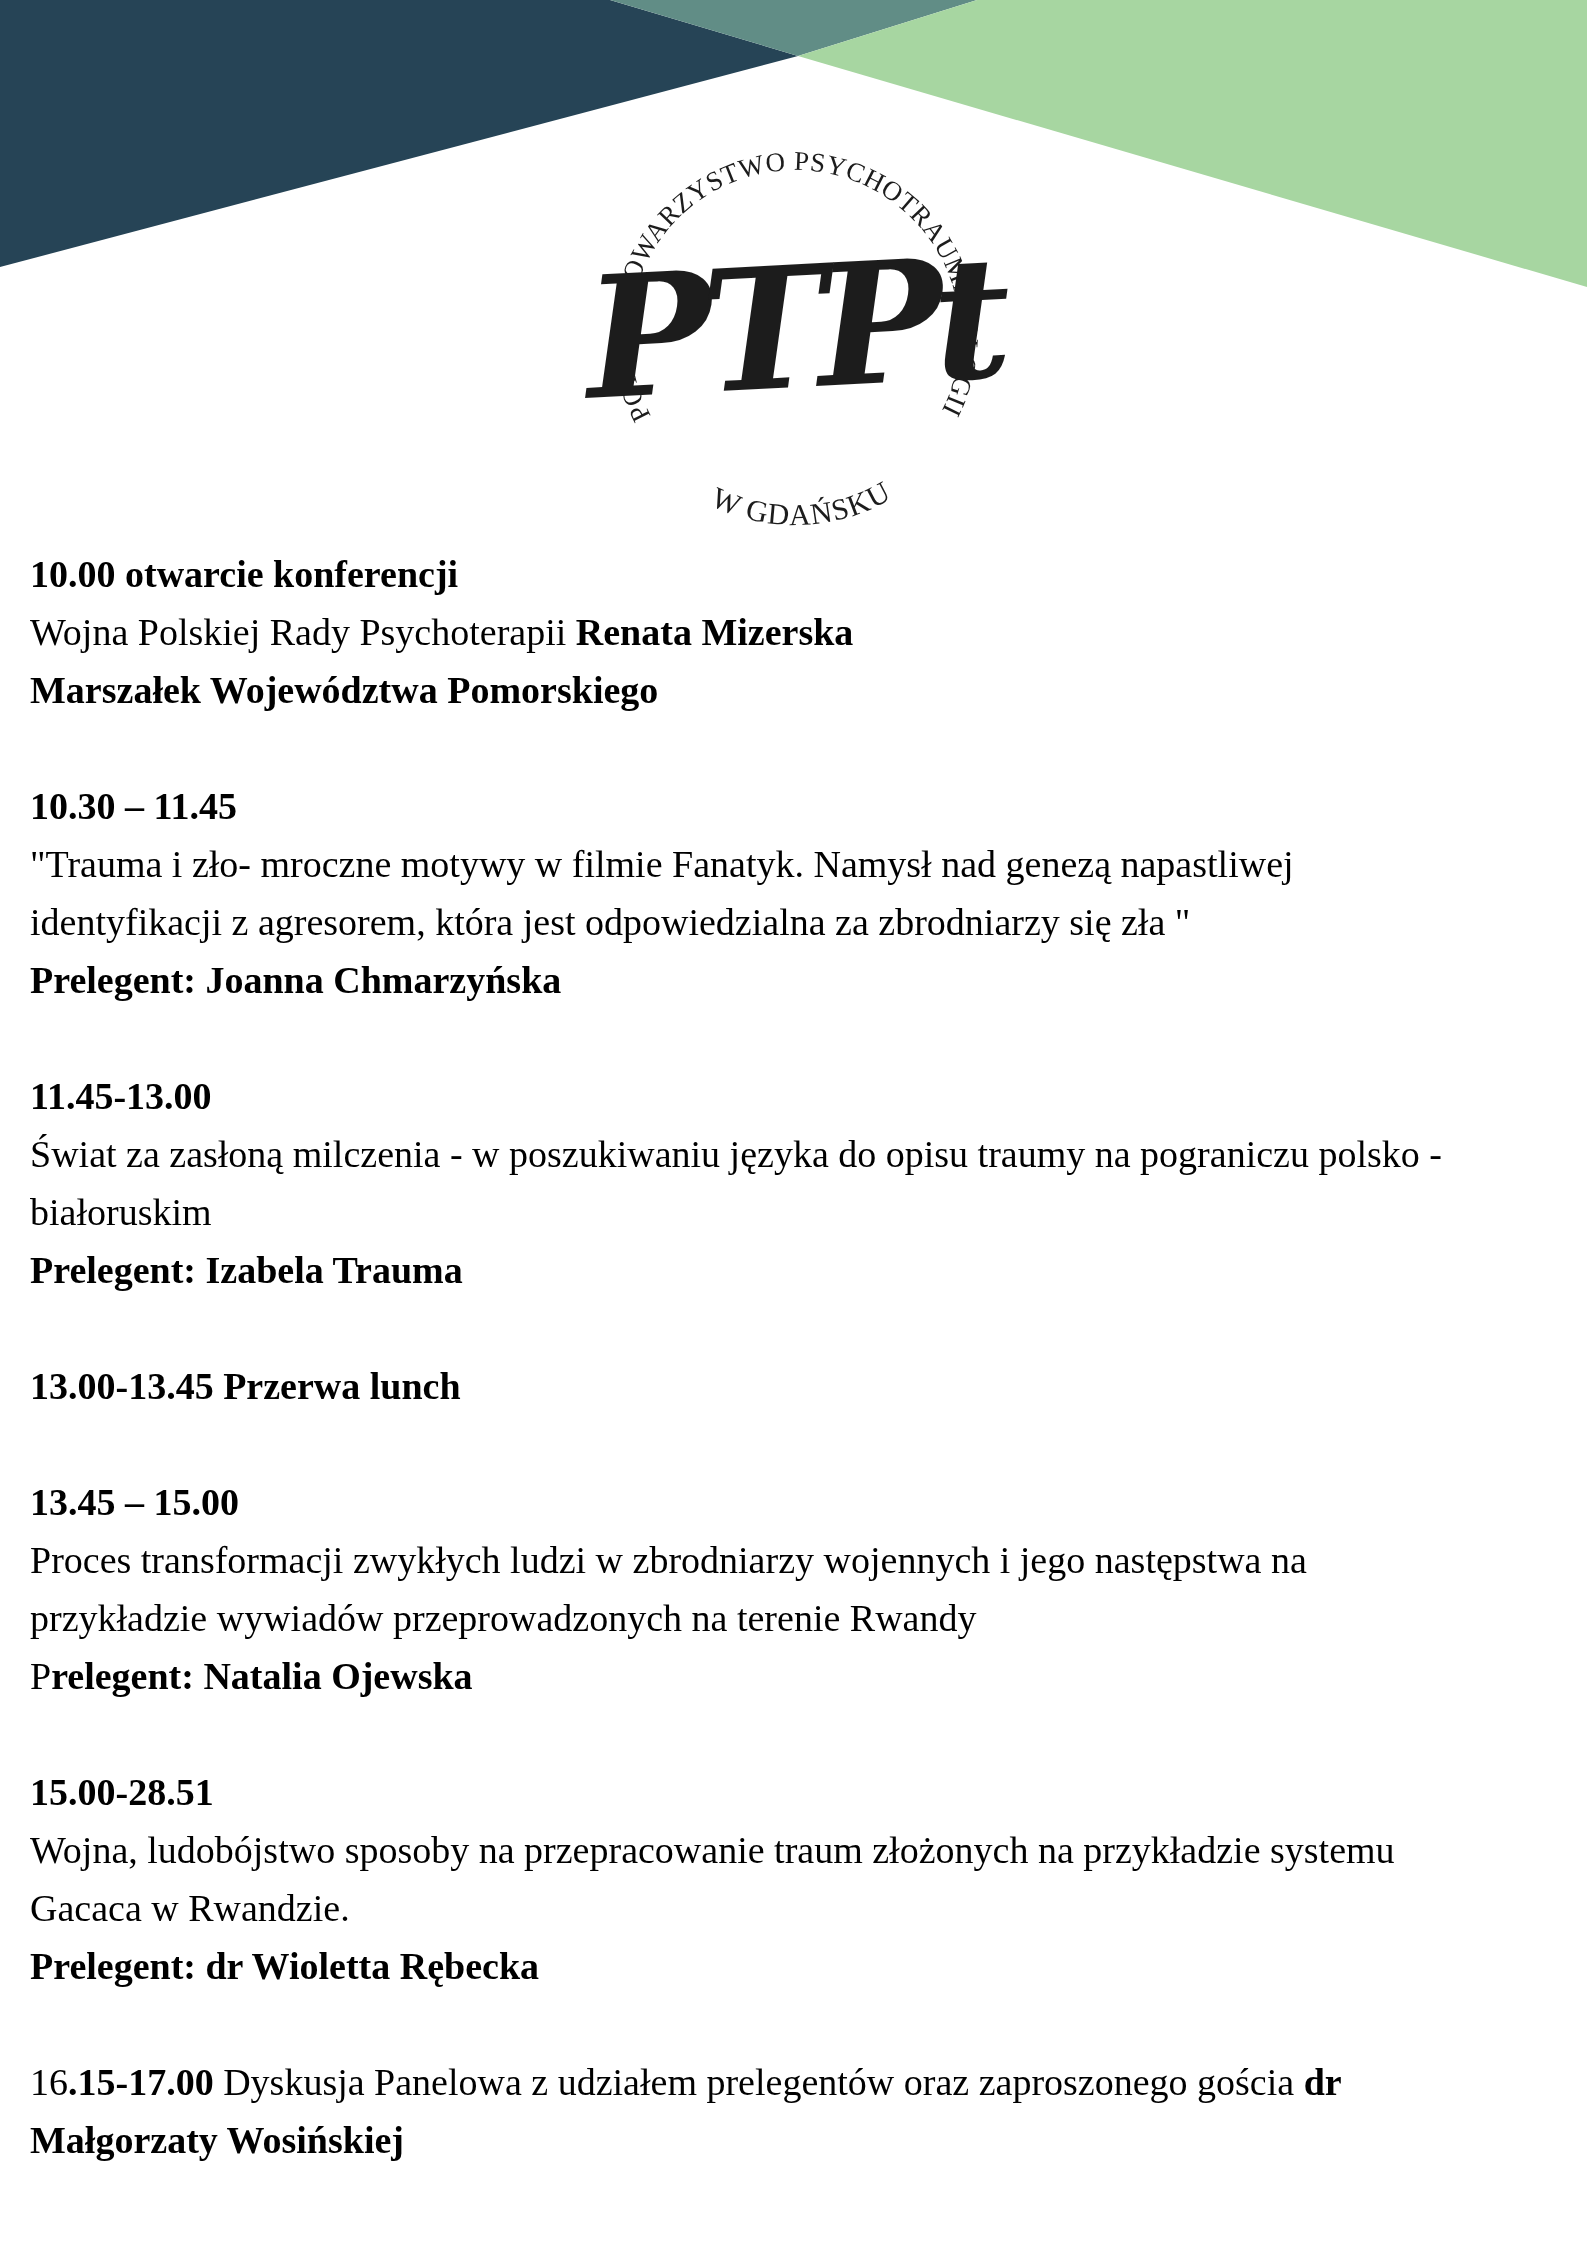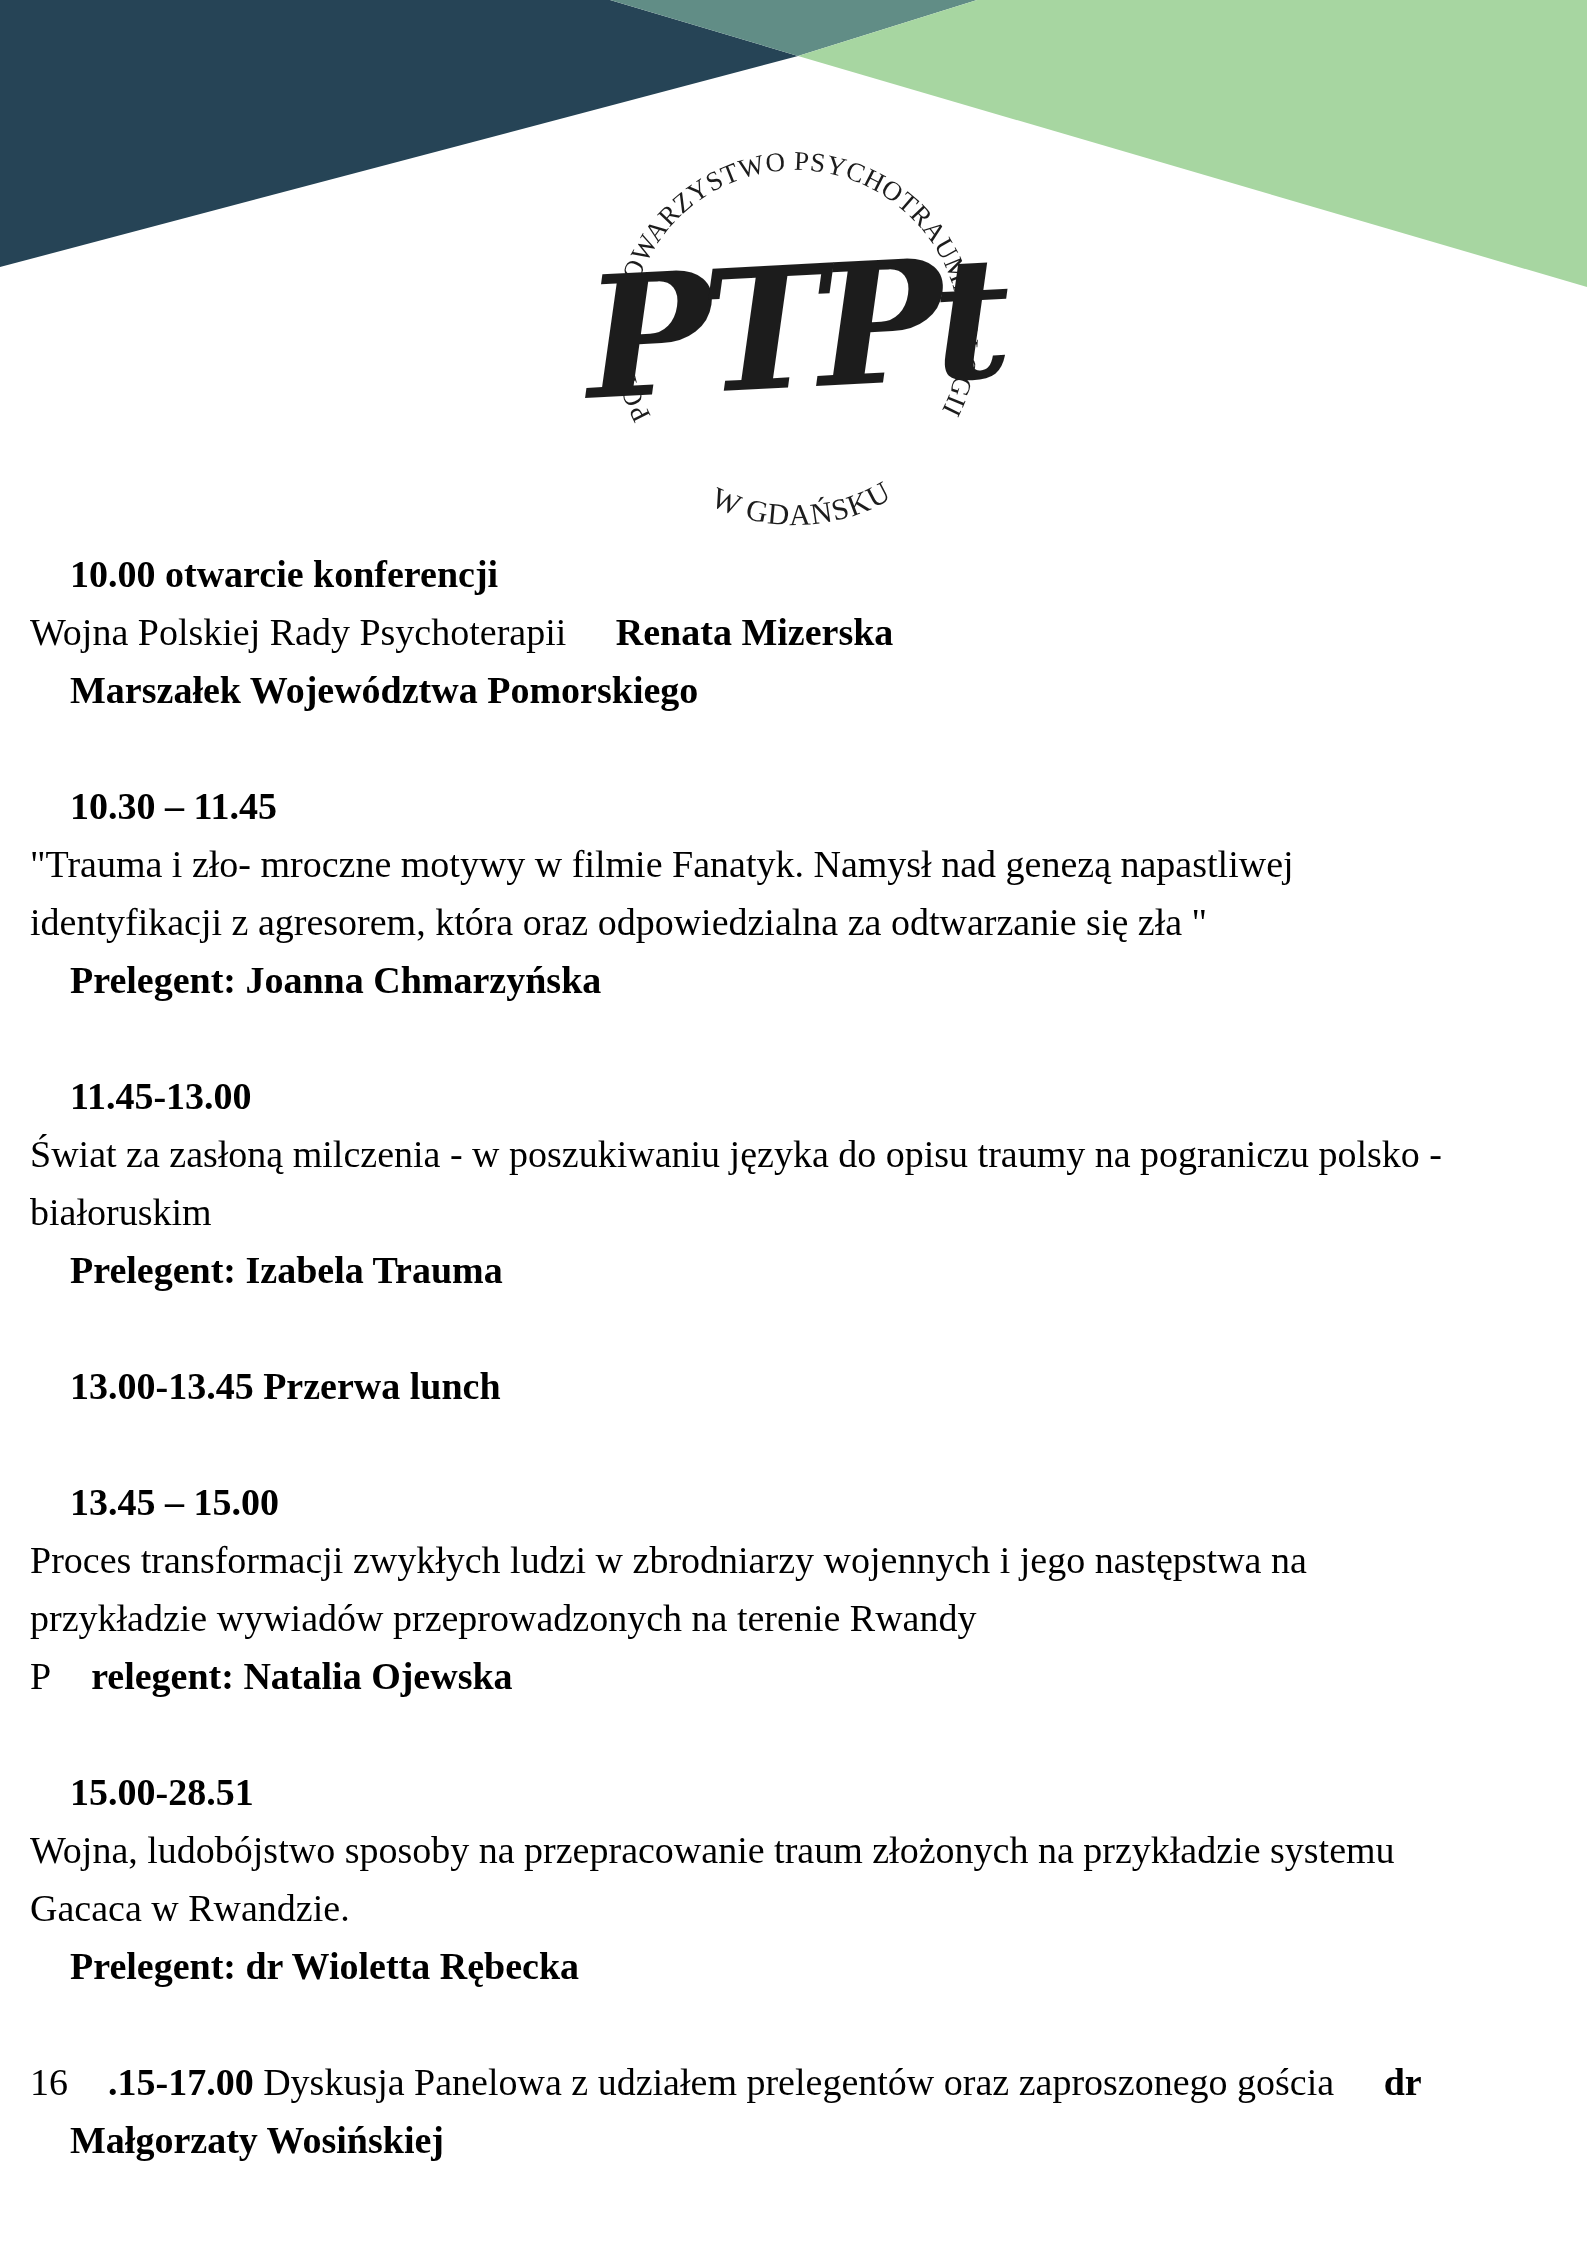--- a/index.html
+++ b/index.html
@@ -46,21 +46,21 @@
     left: 30px;
     top: 545px;
     width: 1530px;
     font-size: 38px;
     line-height: 58px;
   }
   .section { margin: 0 0 58px 0; }
   .section:last-child { margin-bottom: 0; }
   .line { white-space: nowrap; height: 58px; }
   .seg { font-weight: normal; }
-  .seg.bold { font-weight: bold; margin-left: 40px; }
+  .seg.bold { font-weight: bold; }
 </style>
 </head>
 <body>
 
 <div class="page">
 
   <svg class="deco" viewBox="0 0 1587 430" preserveAspectRatio="none">
     <polygon points="0,0 610,0 798,56 0,267" fill="#264456"></polygon>
     <polygon points="610,0 977,0 798,56" fill="#618d86"></polygon>
     <polygon points="977,0 1587,0 1587,287 798,56" fill="#a7d6a1"></polygon>
@@ -84,21 +84,21 @@
 
   <div class="program">
       <div class="section">
         <div class="line"><span class="seg bold">10.00 otwarcie konferencji</span></div>
         <div class="line"><span class="seg">Wojna Polskiej Rady Psychoterapii </span><span class="seg bold">Renata Mizerska</span></div>
         <div class="line"><span class="seg bold">Marszałek Województwa Pomorskiego</span></div>
       </div>
       <div class="section">
         <div class="line"><span class="seg bold">10.30 – 11.45</span></div>
         <div class="line"><span class="seg">"Trauma i zło- mroczne motywy w filmie Fanatyk. Namysł nad genezą napastliwej</span></div>
-        <div class="line"><span class="seg">identyfikacji z agresorem, która oraz odpowiedzialna za odtwarzanie się zła "</span></div>
+        <div class="line"><span class="seg">identyfikacji z agresorem, która jest odpowiedzialna za zbrodniarzy się zła "</span></div>
         <div class="line"><span class="seg bold">Prelegent: Joanna Chmarzyńska</span></div>
       </div>
       <div class="section">
         <div class="line"><span class="seg bold">11.45-13.00</span></div>
         <div class="line"><span class="seg">Świat za zasłoną milczenia - w poszukiwaniu języka do opisu traumy na pograniczu polsko -</span></div>
         <div class="line"><span class="seg">białoruskim</span></div>
         <div class="line"><span class="seg bold">Prelegent: Izabela Trauma</span></div>
       </div>
       <div class="section">
         <div class="line"><span class="seg bold">13.00-13.45 Przerwa lunch</span></div>

